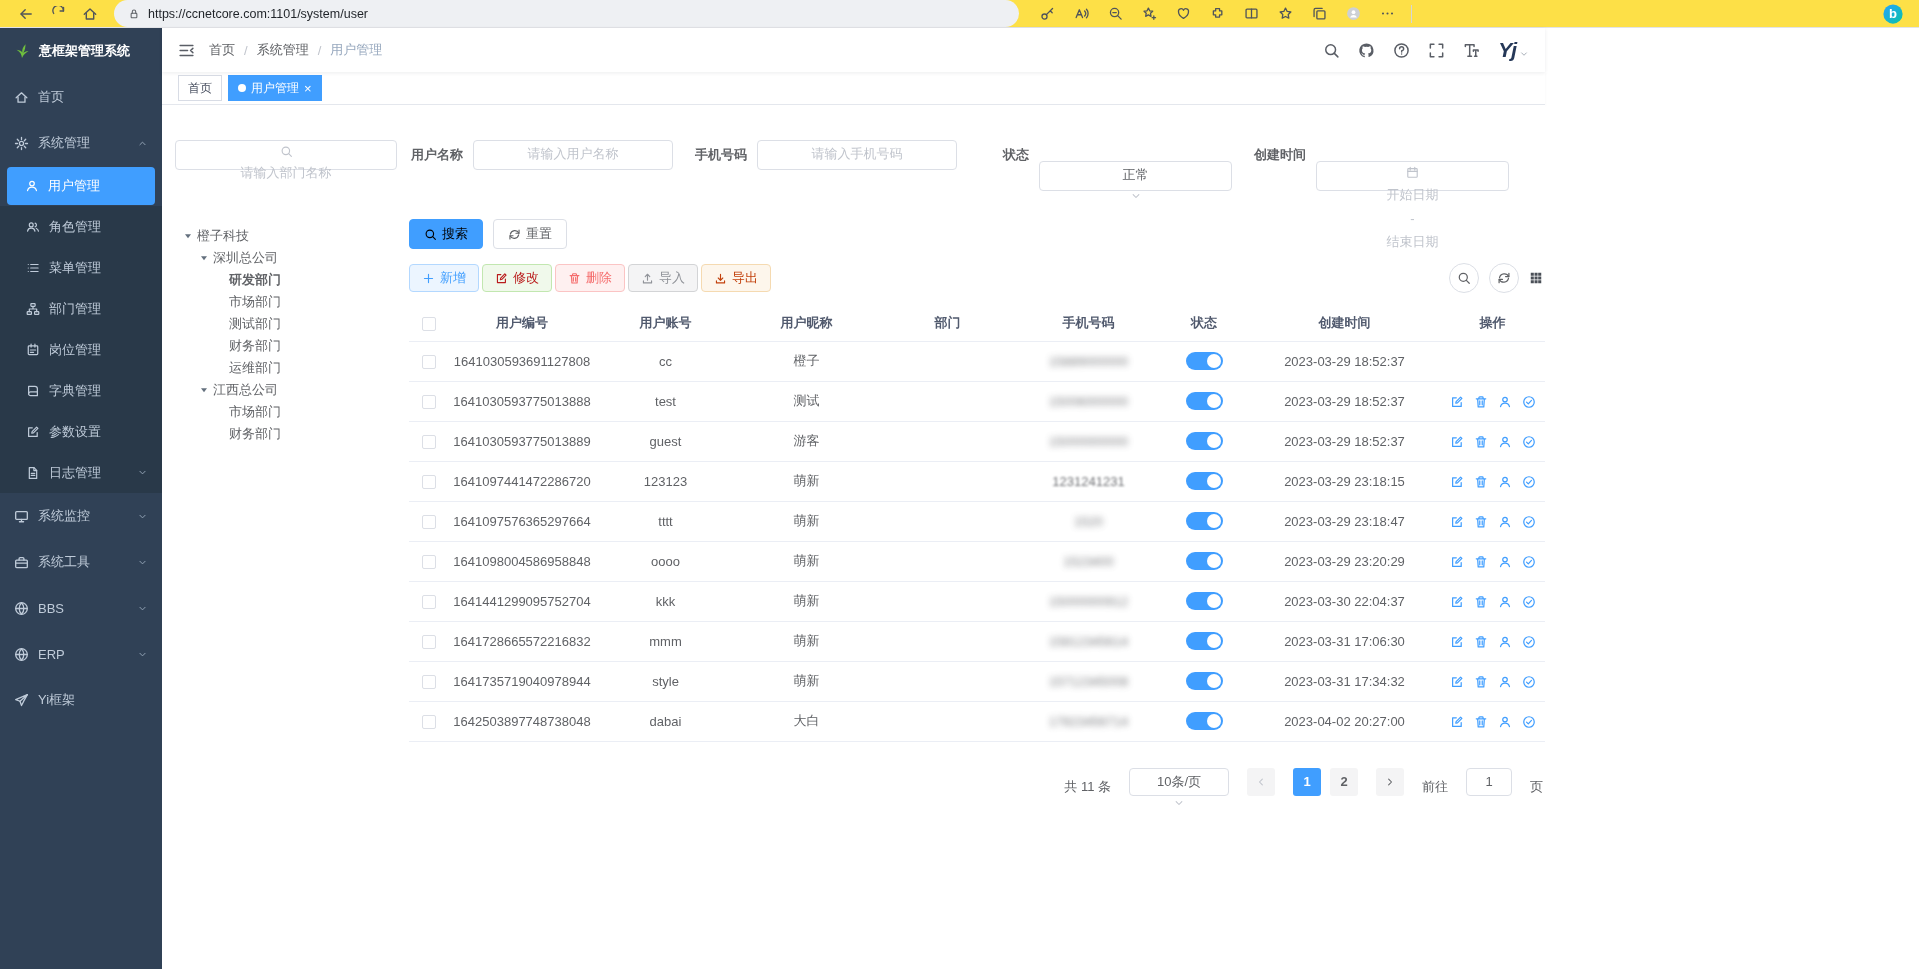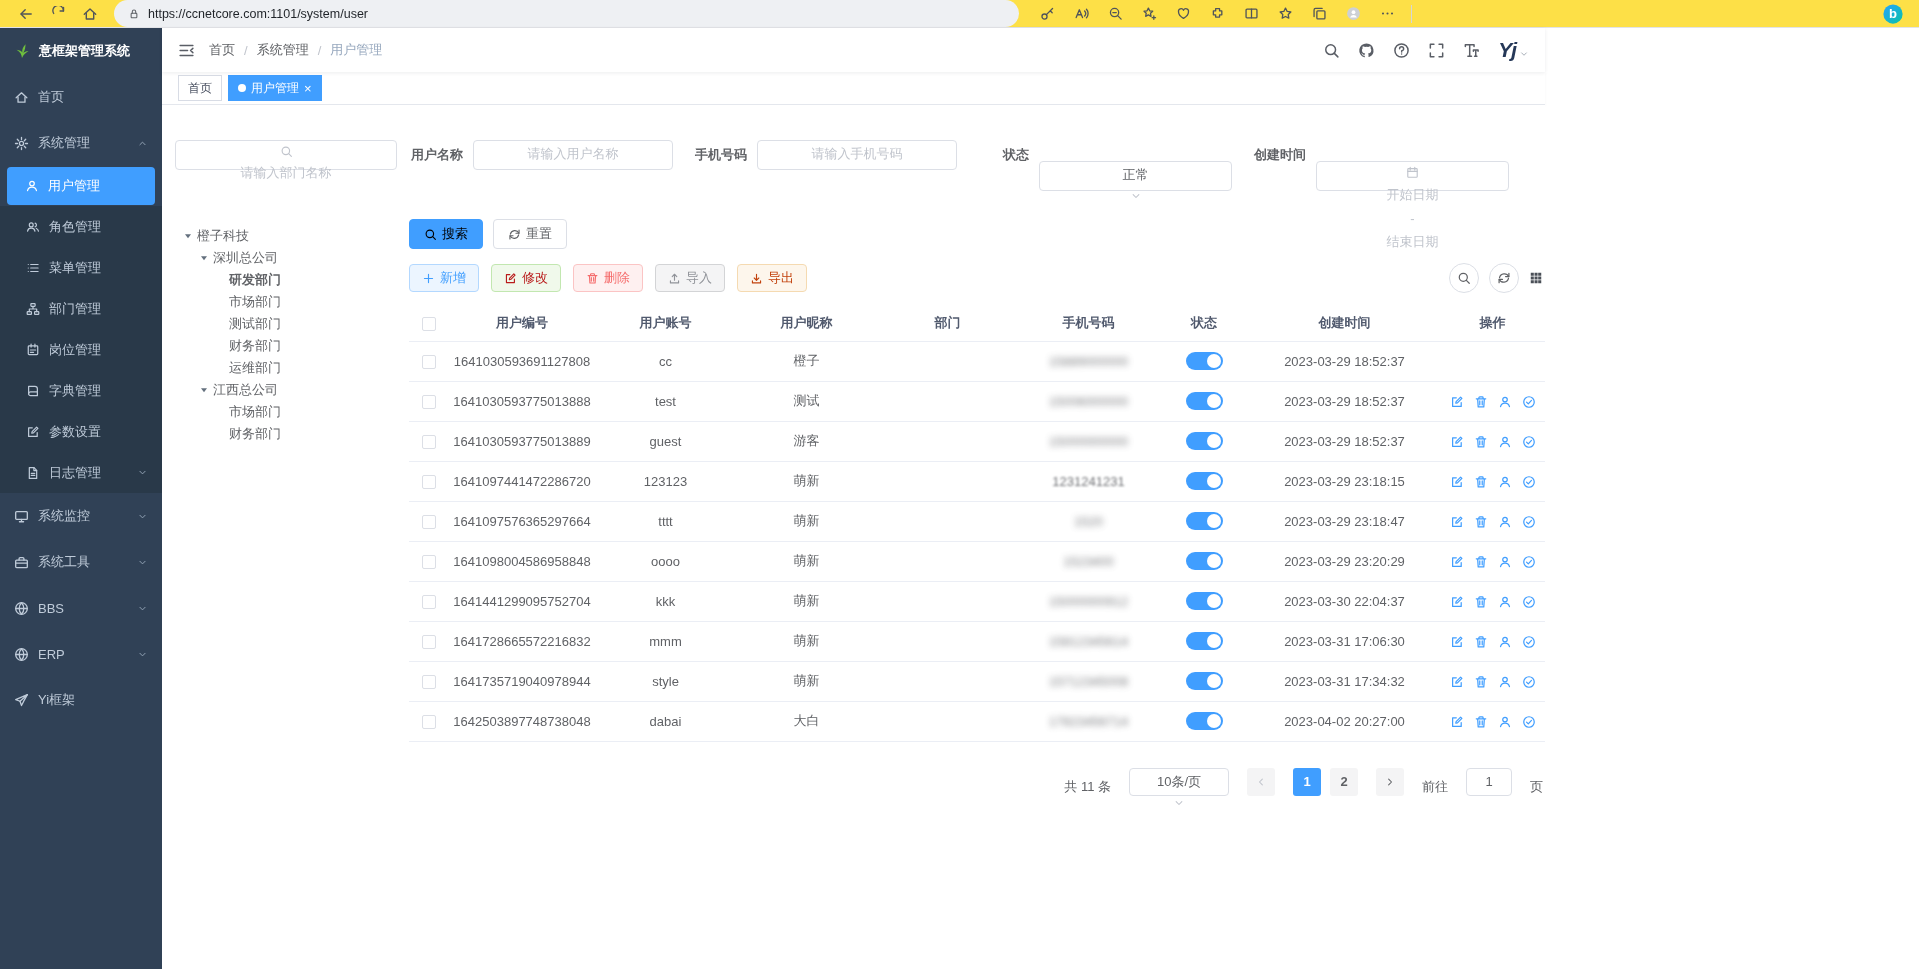--- a/index.html
+++ b/index.html
@@ -82,21 +82,21 @@
   .btn { height:30px; border-radius:4px; display:inline-flex; align-items:center; gap:5px; padding:0 14px; font-size:13px; cursor:pointer; border:1px solid #dcdfe6; background:#fff; color:#606266; }
   .btn.primary { background:#409eff; border-color:#409eff; color:#000000; }
   .btn.sm { height:28px; padding:0 12px; }
   .btn.plain-primary { background:#ecf5ff; border-color:#b3d8ff; color:#409eff; }
   .btn.plain-success { background:#f0f9eb; border-color:#c2e7b0; color:#b91c1c; }
   .btn.plain-danger  { background:#fef0f0; border-color:#fbc4c4; color:#f56c6c; }
   .btn.plain-info    { background:#f4f4f5; border-color:#d3d4d6; color:#909399; }
   .btn.plain-warning { background:#fdf6ec; border-color:#f5dab1; color:#c2410c; }
 
   .toolbar { display:flex; align-items:center; margin-top:14px; }
-  .toolbar-btns { display:flex; gap:12px; }
+  .toolbar-btns { display:flex; gap:3px; }
   .toolbar-right { display:flex; align-items:center; gap:10px; margin-left:auto; margin-right:2px; color:#606266; }
   .tb-circle { width:30px; height:30px; border:1px solid #dcdfe6; border-radius:50%; display:inline-flex; align-items:center; justify-content:center; cursor:pointer; background:#fff; }
   .tb-plain { cursor:pointer; color:#4a4f57; }
 
   table { width:1136px; border-collapse:collapse; table-layout:fixed; margin-top:12px; }
   th, td { height:40px; border-bottom:1px solid #ebeef5; text-align:center; font-size:13px; color:#606266; overflow:hidden; white-space:nowrap; }
   th { height:36px; color:#515a6e; font-weight:700; }
   .cb { width:14px; height:14px; border:1px solid #dcdfe6; border-radius:2px; display:inline-block; background:#fff; cursor:pointer; vertical-align:middle; }
   .toggle { width:37px; height:18px; background:#409eff; border-radius:10px; position:relative; display:inline-block; cursor:pointer; vertical-align:middle; }
   .toggle::after { content:""; position:absolute; right:2px; top:2px; width:14px; height:14px; background:#fff; border-radius:50%; }

